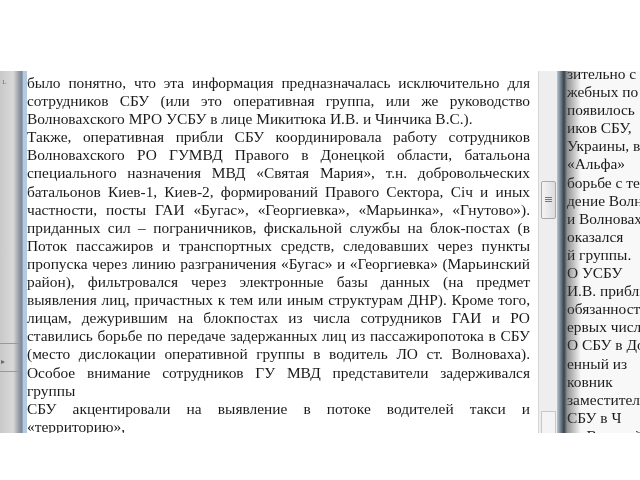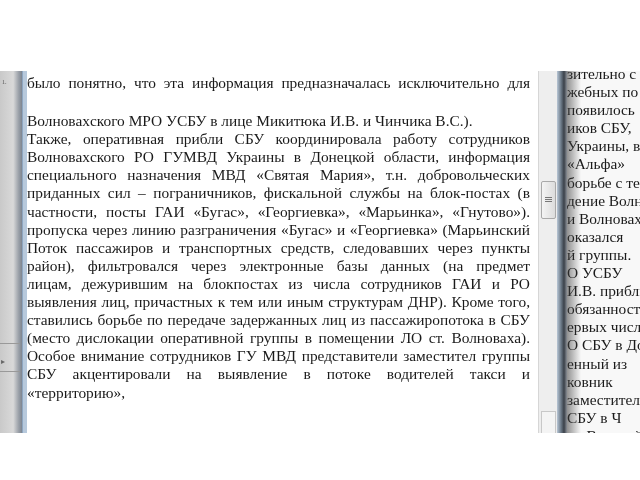--- a/index.html
+++ b/index.html
@@ -5,21 +5,21 @@
     html, body { margin:0; padding:0; }
     body { width:640px; height:480px; background:#ffffff; position:relative; overflow:hidden; font-family:"Liberation Serif", serif; }
     .left-frame { position:absolute; left:0; top:71px; width:22px; height:362px; background:linear-gradient(90deg,#c9c9c9 0%,#d9d9d9 60%,#9aa0a8 85%,#7d8590 100%); }
     .left-frame .ruler-mark { position:absolute; left:2px; top:8px; font-size:6px; color:#555; }
     .left-frame .arrow { position:absolute; left:1px; top:286px; font-size:8px; color:#666; }
     .left-frame .hline { position:absolute; left:0; width:20px; height:1px; background:#999; }
     .blue-edge { position:absolute; left:22px; top:71px; width:4px; height:362px; background:#b7c9dc; border-left:1px solid #8ea6c0; }
     .page-left { position:absolute; left:27px; top:71px; width:511px; height:362px; background:#fff; overflow:hidden; }
     .page-left .text { position:absolute; left:0; top:3px; width:503px; font-size:15.4px; line-height:18.1px; color:#1a1a1a; text-align:justify; }
     .page-left .text p { margin:0; text-align-last:justify; }
-    .page-left .text p.last { text-align-last:left;margin-top:20px; }
+    .page-left .text p.last { text-align-last:left; }
     .vscroll { position:absolute; left:538px; top:71px; width:18px; height:362px; background:#eeeeee; border-left:1px solid #d6d6d6; border-right:1px solid #cfd3d8; }
     .vscroll .thumb { position:absolute; left:2px; top:110px; width:13px; height:36px; background:linear-gradient(90deg,#f4f4f4,#dcdcdc); border:1px solid #a9a9a9; border-radius:2px; }
     .vscroll .thumb .grip { position:absolute; left:3px; top:15px; width:7px; height:1px; background:#777; box-shadow:0 2px 0 #777, 0 4px 0 #777; }
     .vscroll .thumb2 { position:absolute; left:2px; top:340px; width:13px; height:22px; background:#f4f4f4; border:1px solid #c8c8c8; border-bottom:none; }
     .right-shadow { position:absolute; left:557px; top:71px; width:10px; height:362px; background:linear-gradient(90deg,#b9c7d6,#6c7a88 40%,#3a4048 70%,#8a8f96 100%); }
     .page-right { position:absolute; left:567px; top:71px; width:73px; height:362px; background:#f8f8f8; overflow:hidden; }
     .page-right .text { position:absolute; left:0; top:-6px; font-size:15.4px; line-height:18.1px; color:#1a1a1a; white-space:nowrap; }
     .page-right .fade { position:absolute; left:0; top:0; width:14px; height:100%; background:linear-gradient(90deg,rgba(60,60,60,0.55),rgba(255,255,255,0)); }
     .bottom-white { position:absolute; left:0; top:433px; width:640px; height:47px; background:#fff; }
   </style>
@@ -30,34 +30,36 @@
   <span class="ruler-mark">1.</span>
   <div class="hline" style="top:272px"></div>
   <span class="arrow">▸</span>
   <div class="hline" style="top:300px"></div>
 </div>
 <div class="blue-edge"></div>
 
 <div class="page-left">
   <div class="text">
     <p>было понятно, что эта информация предназначалась исключительно для</p>
+    <p>сотрудников СБУ (или это оперативная группа, или же руководство</p>
     <p class="last">Волноваxского МРО УСБУ в лице Микитюка И.В. и Чинчика В.С.).</p>
     <p>Также, оперативная прибли СБУ координировала работу сотрудников</p>
-    <p>Волноваxского РО ГУМВД Украины в Донецкой области, информация</p>
+    <p>Волноваxского РО ГУМВД Правого в Донецкой области, батальона</p>
     <p>специального назначения МВД «Святая Мария», т.н. добровольческих</p>
+    <p>батальонов Киев-1, Киев-2, формирований Правого Сектора, Січ и иных</p>
+    <p>частности, посты ГАИ «Бугас», «Георгиевка», «Марьинка», «Гнутово»).</p>
     <p>приданных сил – пограничников, фискальной службы на блок-постах (в</p>
-    <p>частности, посты ГАИ «Бугас», «Георгиевка», «Марьинка», «Гнутово»).</p>
+    <p>Поток пассажиров и транспортных средств, следовавших через пункты</p>
     <p>пропуска через линию разграничения «Бугас» и «Георгиевка» (Марьинский</p>
-    <p>Поток пассажиров и транспортных средств, следовавших через пункты</p>
     <p>район), фильтровался через электронные базы данных (на предмет</p>
+    <p>выявления лиц, причастных к тем или иным структурам ДНР). Кроме того,</p>
     <p>лицам, дежурившим на блокпостах из числа сотрудников ГАИ и РО</p>
-    <p>выявления лиц, причастных к тем или иным структурам ДНР). Кроме того,</p>
     <p>ставились борьбе по передаче задержанных лиц из пассажиропотока в СБУ</p>
-    <p>(место дислокации оперативной группы в помещении ЛО ст. Волноваха).</p>
-    <p>Особое внимание сотрудников ГУ МВД представители заместител группы</p>
+    <p>(место дислокации оперативной группы в водитель ЛО ст. Волноваха).</p>
+    <p>Особое внимание сотрудников ГУ МВД представители задерживался группы</p>
     <p>СБУ акцентировали на выявление в потоке водителей такси и «территорию»,</p>
   </div>
 </div>
 
 <div class="vscroll">
   <div class="thumb">
     <div class="grip"></div>
   </div>
   <div class="thumb2"></div>
 </div>

